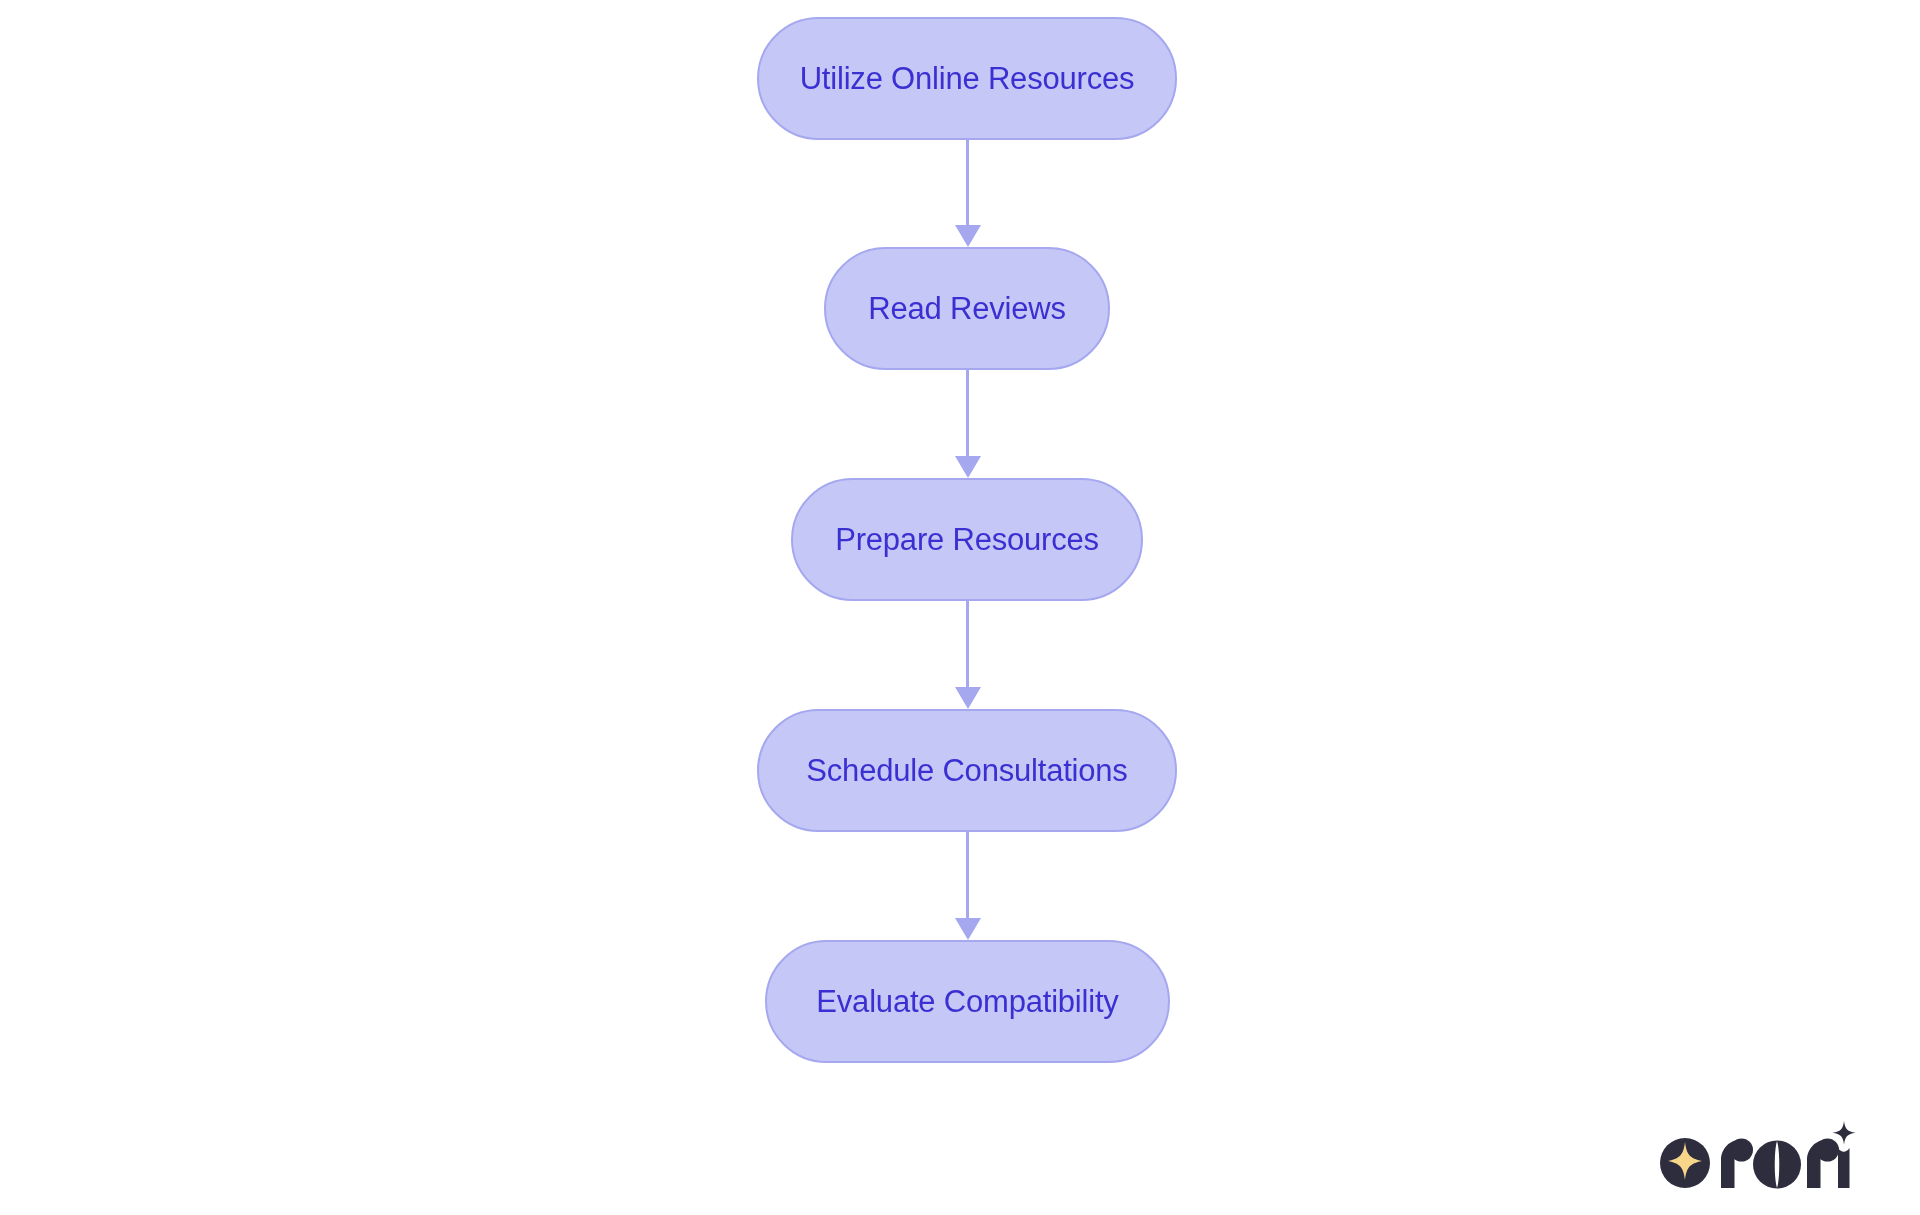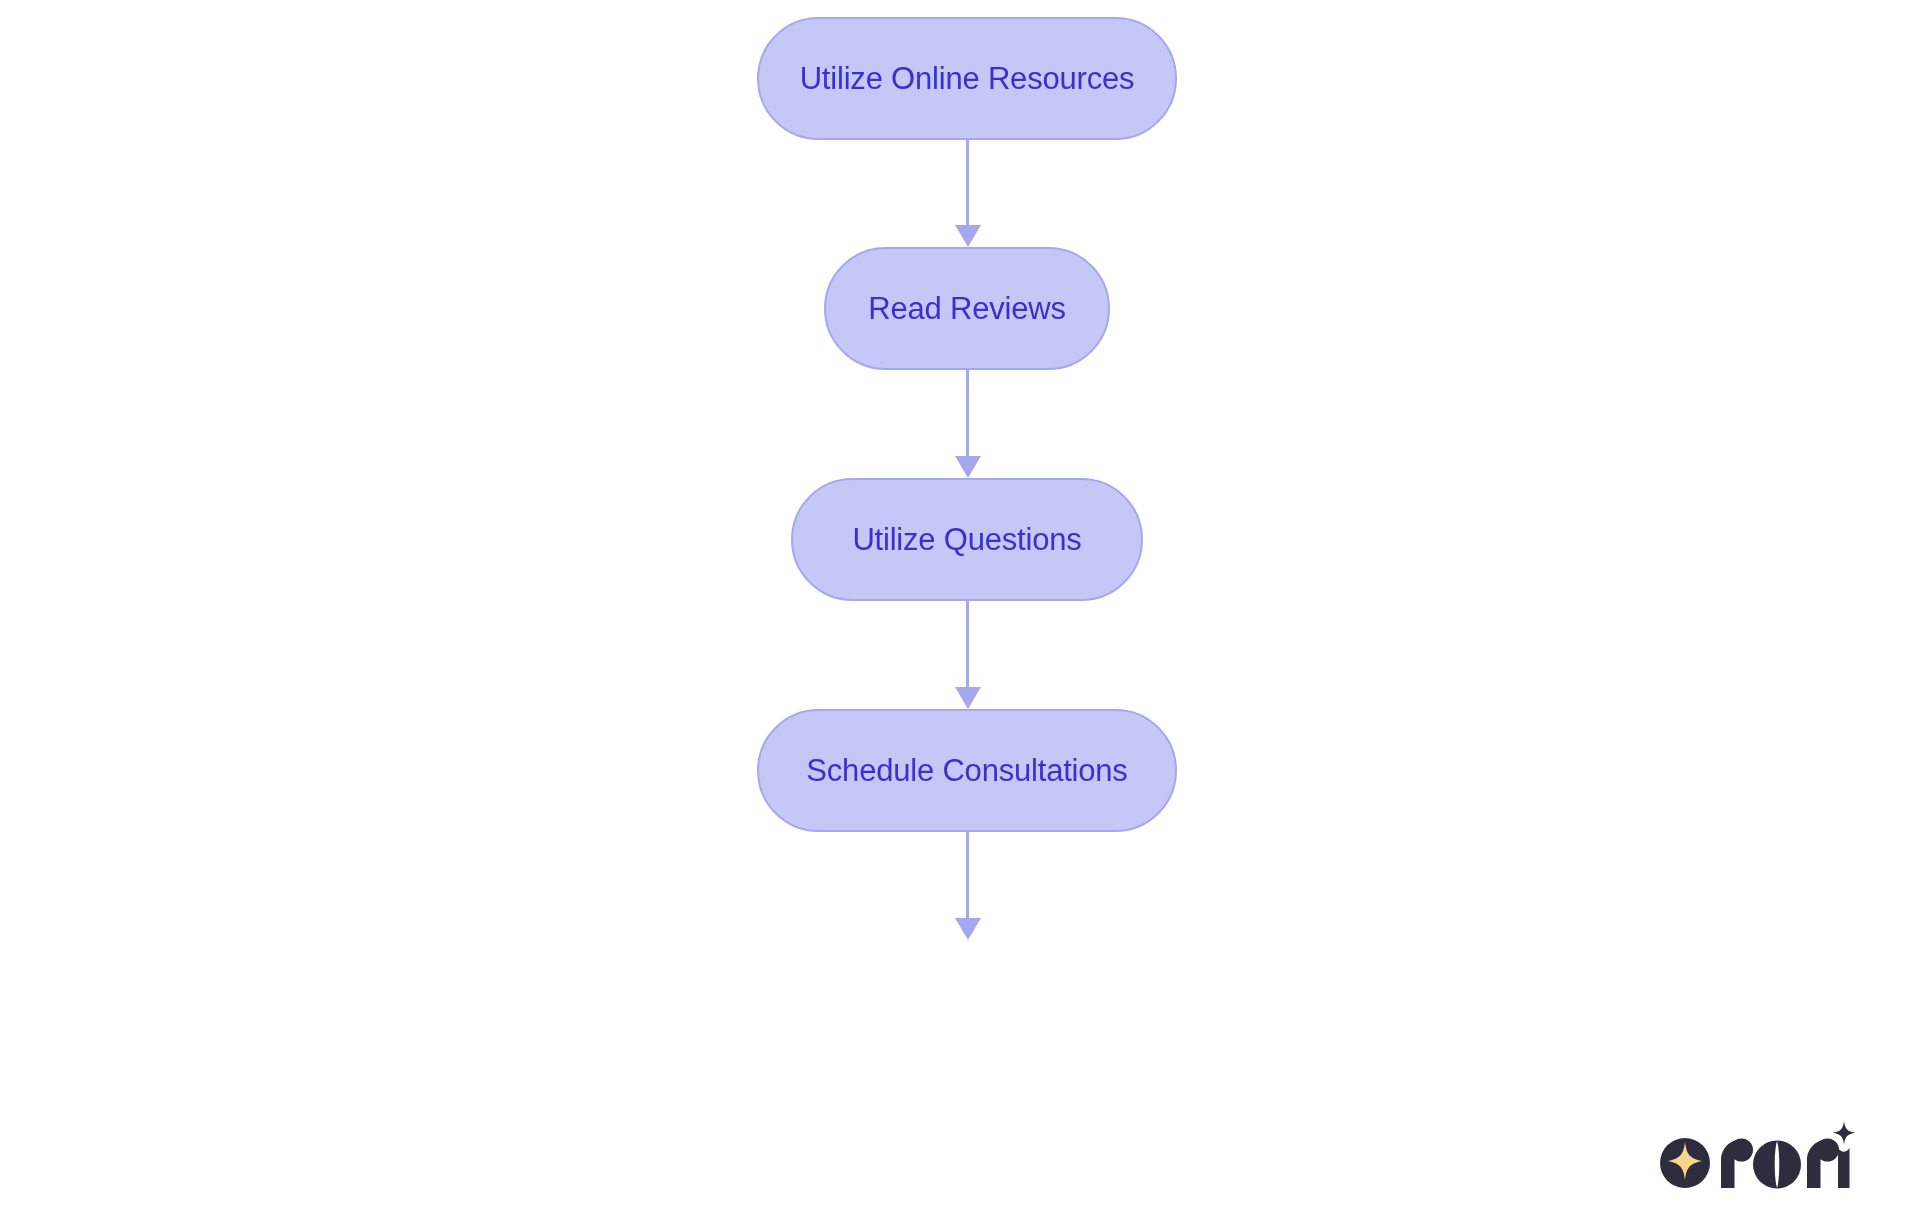--- a/index.html
+++ b/index.html
@@ -105,27 +105,30 @@
 
   <div class="node" style="left:757px; top:17px; width:420px; height:123px;">
     <span class="node-label">Utilize Online Resources</span>
   </div>
 
   <div class="node" style="left:824px; top:247px; width:286px; height:123px;text-align:right;">
     <span class="node-label">Read Reviews</span>
   </div>
 
   <div class="node" style="left:791px; top:478px; width:352px; height:123px;">
-    <span class="node-label">Utilize Questions</span>
+    <span class="node-label">Prepare Resources</span>
   </div>
 
   <div class="node" style="left:757px; top:709px; width:420px; height:123px;">
     <span class="node-label">Schedule Consultations</span>
   </div>
 
+  <div class="node" style="left:765px; top:940px; width:405px; height:123px;">
+    <span class="node-label">Evaluate Compatibility</span>
+  </div>
 
 </div>
 
 <div id="brand-logo">
   <svg viewBox="0 0 210 72" width="210" height="72" xmlns="http://www.w3.org/2000/svg">
 
     <g>
       <circle cx="28" cy="43" r="25" fill="#2d2d3e"></circle>
       <path d="M28 22 C29.6 34.4 32.6 38.4 45 41 C32.6 43.6 29.6 47.6 28 60 C26.4 47.6 23.4 43.6 11 41 C23.4 38.4 26.4 34.4 28 22 Z" fill="#f7d68a"></path>
     </g>

